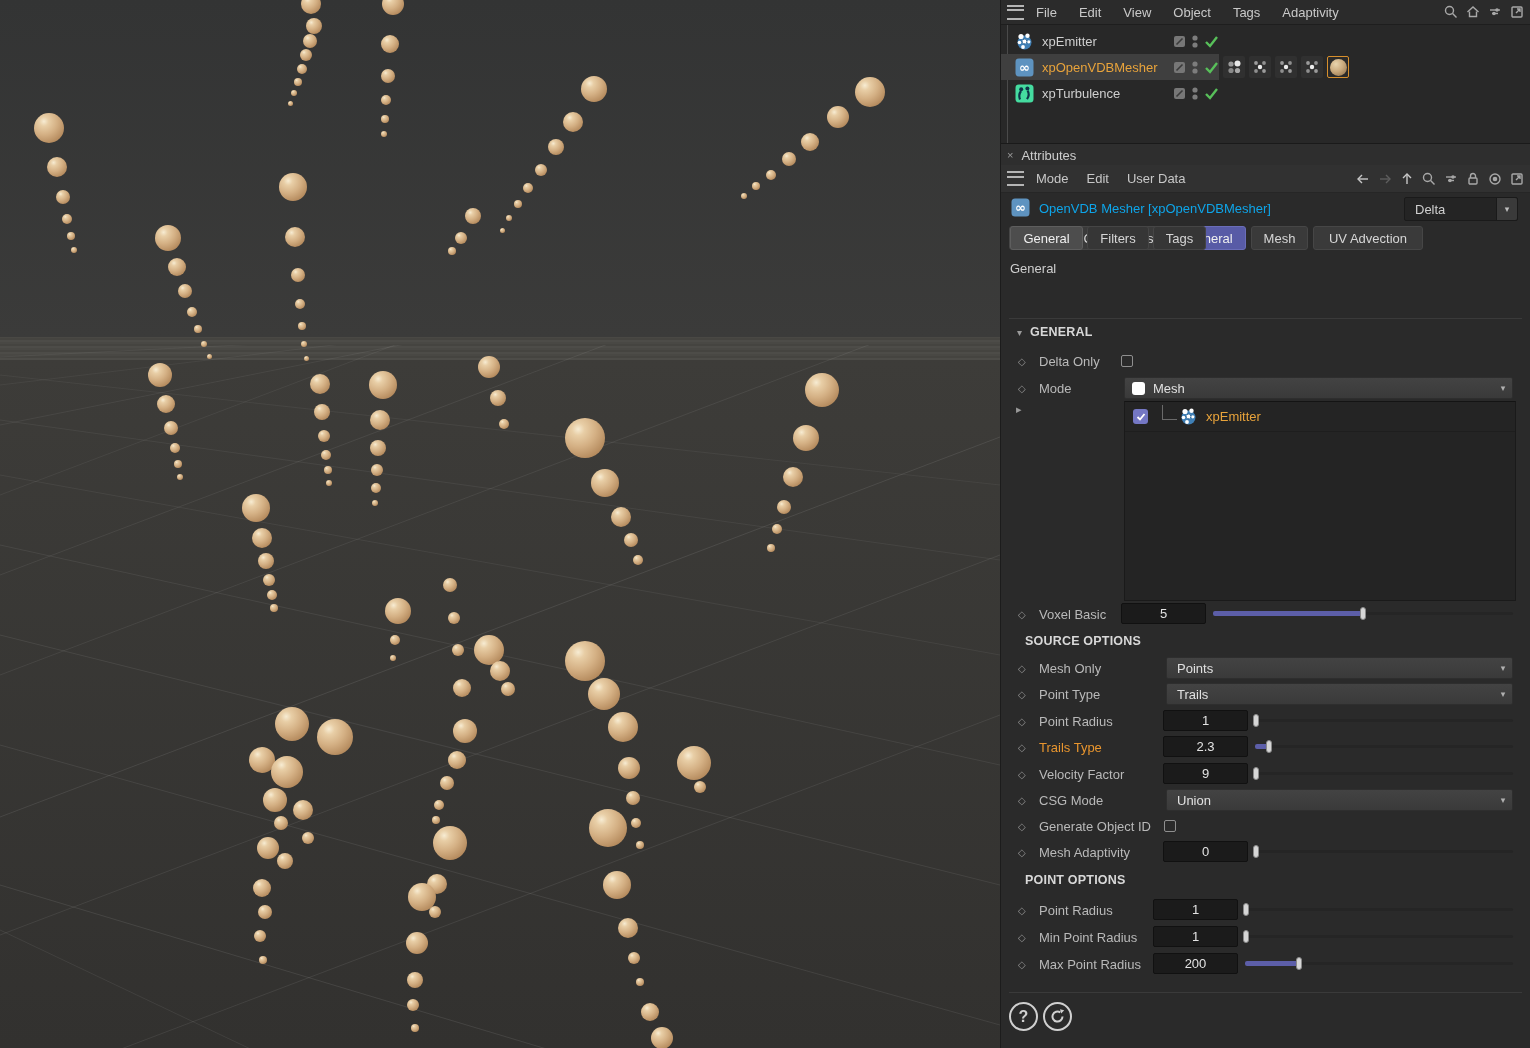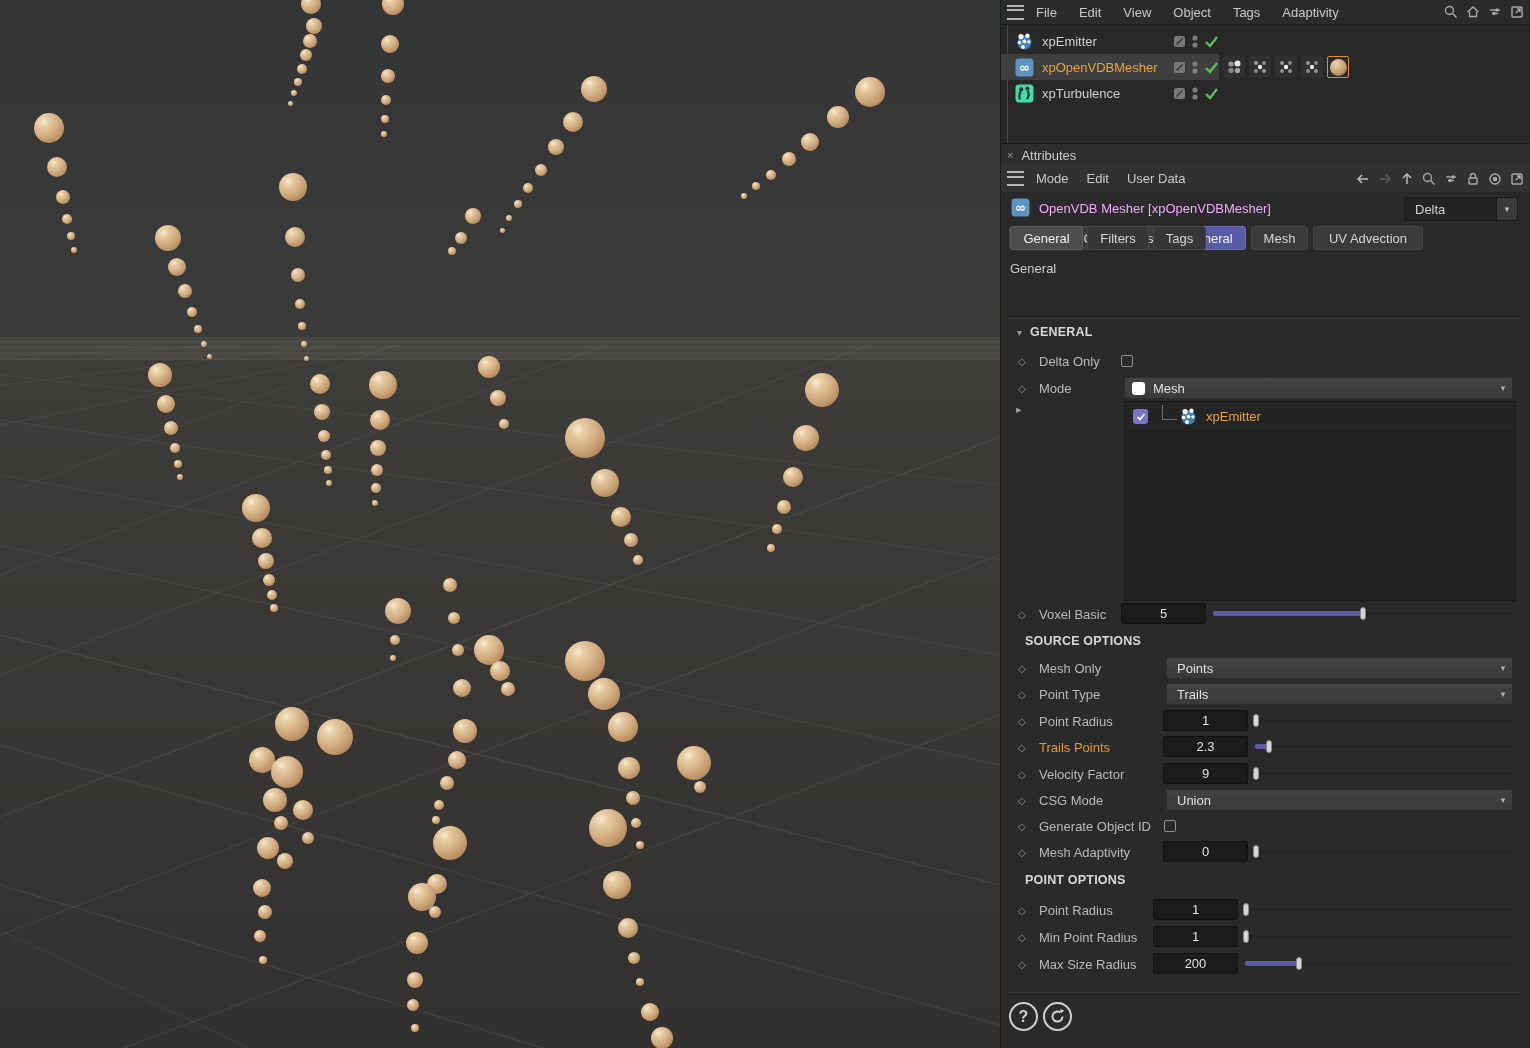--- a/index.html
+++ b/index.html
@@ -39,21 +39,21 @@
     background:radial-gradient(circle at 35% 30%, #e8d4ae 0%, #cbab7e 45%, #9a7a52 85%, #7d6244 100%);}
   
   #attr-strip{left:0;top:143px;width:530px;height:22px;background:#2e2e2e;border-top:1px solid #1a1a1a;display:flex;align-items:center;color:#cdcdcd;}
   #attr-strip .x{color:#9a9a9a;font-size:11px;margin:0 8px 0 6px;}
   #attr-menubar{left:0;top:165px;width:530px;height:27px;background:#313131;border-bottom:1px solid #262626;display:flex;align-items:center;}
   #attr-menubar .menu-item{margin-right:18px;}
   #attr-menubar .right{margin-left:auto;display:flex;margin-right:4px;}
   
   #objheader{left:0;top:194px;width:530px;height:28px;display:flex;align-items:center;}
   #objheader .obj-icon{width:20px;height:20px;margin:0 8px 0 10px;}
-  #objheader .title{color:#f0abfc;}
+  #objheader .title{color:#0ea5e9;}
   .dd-custom{position:absolute;right:12px;top:2px;width:112px;height:22px;background:#242424;border:1px solid #1a1a1a;border-radius:2px;display:flex;align-items:center;}
   .dd-custom .txt{flex:1;padding-left:10px;color:#cfcfcf;}
   .dd-custom .arr{width:20px;height:100%;border-left:1px solid #1a1a1a;background:#3a3a3a;display:flex;align-items:center;justify-content:center;color:#bdbdbd;font-size:9px;border-radius:0 2px 2px 0;}
   
   .tab{position:absolute;top:0;height:24px;background:#3a3a3a;border:1px solid #464646;border-radius:3px;display:flex;align-items:center;justify-content:center;color:#d6d6d6;box-sizing:border-box;}
   .tab.active{background:#585ba6;border-color:#6a6db8;color:#f0f0f0;}
   .subtab{background:#363636;border:1px solid #454545;}
   .subtab.active{background:#4d4d4d;border-color:#5e5e5e;}
   .gen-label{color:#cfcfcf;}
   .group-header{font-weight:bold;color:#d8d8d8;font-size:12.5px;letter-spacing:.2px;}
@@ -594,21 +594,21 @@
           <div class="slider slot" style="left:254px;right:18px;top:1px;">
             <div class="slider-inner" style="position: absolute; inset: 0px;">
               <div class="track"></div>
               <div class="fill" style="width:0.4%"></div>
               <div class="handle" style="left:calc(0.4% - 3px)"></div>
             </div>
           </div>
         </div>
         <div class="prow" style="top: 735px;">
           <span class="diamond">◇</span>
-          <span class="plabel hl">Trails Points</span>
+          <span class="plabel hl">Trails Type</span>
           <div class="numfield" style="left:162px;width:85px;top:1px;">2.3</div>
           <div class="slider slot" style="left:254px;right:18px;top:1px;">
             <div class="slider-inner" style="position: absolute; inset: 0px;">
               <div class="track"></div>
               <div class="fill" style="width:5.5%"></div>
               <div class="handle" style="left:calc(5.5% - 3px)"></div>
             </div>
           </div>
         </div>
         <div class="prow" style="top: 762px;">
@@ -671,21 +671,21 @@
           <div class="slider slot" style="left:244px;right:18px;top:1px;">
             <div class="slider-inner" style="position: absolute; inset: 0px;">
               <div class="track"></div>
               <div class="fill" style="width:0.3%"></div>
               <div class="handle" style="left:calc(0.3% - 3px)"></div>
             </div>
           </div>
         </div>
         <div class="prow" style="top: 952px;">
           <span class="diamond">◇</span>
-          <span class="plabel">Max Size Radius</span>
+          <span class="plabel">Max Point Radius</span>
           <div class="numfield" style="left:152px;width:85px;top:1px;">200</div>
           <div class="slider slot" style="left:244px;right:18px;top:1px;">
             <div class="slider-inner" style="position: absolute; inset: 0px;">
               <div class="track"></div>
               <div class="fill" style="width:20%"></div>
               <div class="handle" style="left:calc(20% - 3px)"></div>
             </div>
           </div>
         </div>
       </div>

